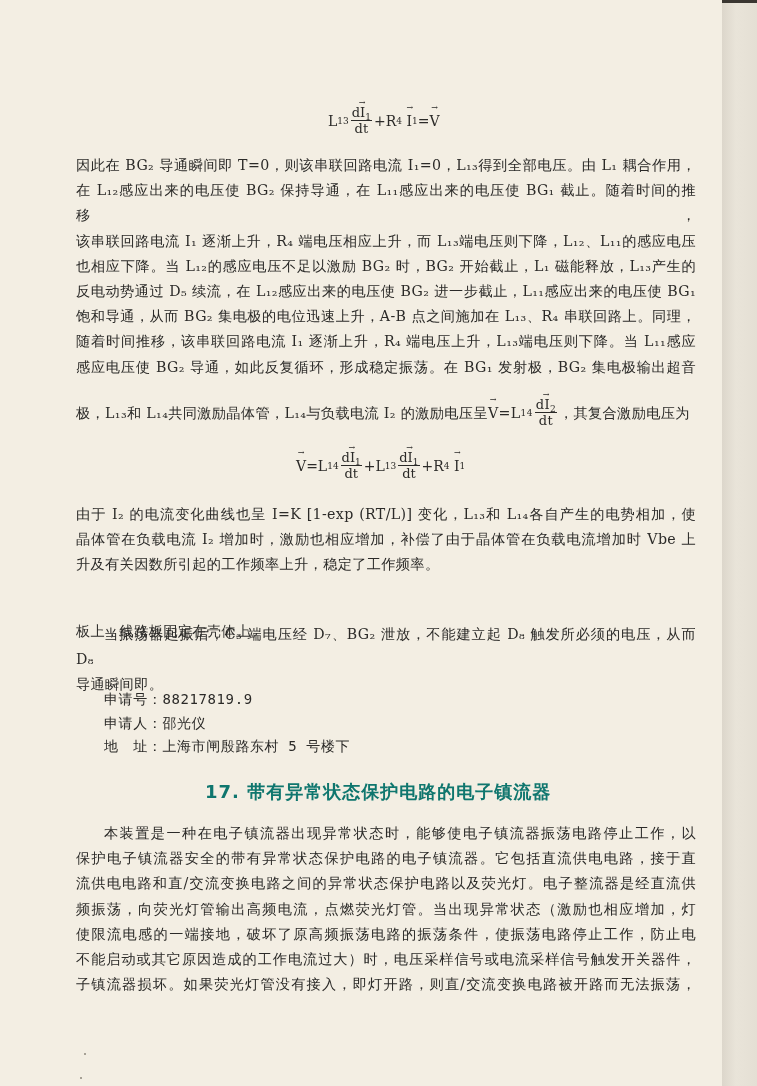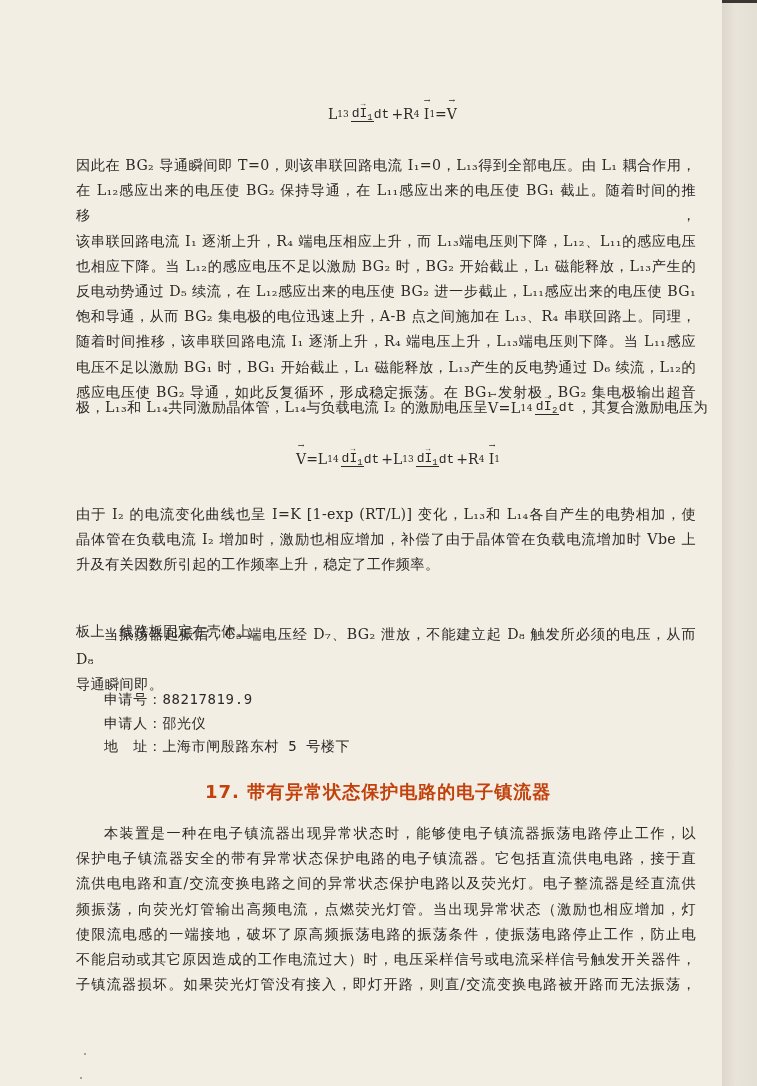--- a/index.html
+++ b/index.html
@@ -24,30 +24,30 @@
       font-size: 14.2px; line-height: 25.2px; letter-spacing: 0.35px;
       text-align: justify; text-align-last: justify; margin: 0;
     }
     .p.last { text-align-last: left; }
     .indent { text-indent: 28px; }
     sub { font-size: 9px; vertical-align: -3px; line-height: 0; }
     .formula {
       position: absolute; font-size: 14px; display: flex; align-items: center;
       font-family: "DejaVu Serif", serif; white-space: nowrap;
     }
-    .frac { display: inline-flex; align-items: center; margin: 0 2px; vertical-align: middle; font-family: Liberation Mono, monospace; }
+    .frac { display: inline-flex; flex-direction: column; align-items: center; margin: 0 2px; vertical-align: middle; }
     .frac .num { font-size: 13px; line-height: 14px; border-bottom: 1px solid #2b2a28; padding: 0 1px; position: relative; }
     .frac .den { font-size: 13px; line-height: 15px; }
     .vec { position: relative; display: inline-block; }
     .vec::before { content: "→"; position: absolute; top: -10px; left: 0; font-size: 8px; width:100%; text-align:center; }
     .info { font-size: 14px; line-height: 23.5px; letter-spacing: 0.6px; padding-left: 28px; font-family: "DejaVu Sans Mono", monospace; }
     .heading {
       position: absolute; left: 205px; top: 780px;
       font-family: "DejaVu Sans", "Liberation Sans", sans-serif;
-      font-weight: bold; font-size: 18px; letter-spacing: 1px; color: #c2410c;
+      font-weight: bold; font-size: 18px; letter-spacing: 1px; color: #0f766e;
     }
     .pagenum { position: absolute; left: 93px; top: 1091px; font-size: 12px; letter-spacing: 1px; }
     .speck { position:absolute; width:2px; height:2px; background:#8d877d; border-radius:1px; }
   </style>
 </head>
 <body>
 
 <div class="page"></div>
 <div class="edge"></div>
 <div class="edge-top"></div>
@@ -68,21 +68,20 @@
 <div class="content">
 
   <div style="position:absolute; top:153px; left:0; width:620px;">
     <p class="p">因此在 BG₂ 导通瞬间即 T=0，则该串联回路电流 I₁=0，L₁₃得到全部电压。由 L₁ 耦合作用，</p>
     <p class="p">在 L₁₂感应出来的电压使 BG₂ 保持导通，在 L₁₁感应出来的电压使 BG₁ 截止。随着时间的推移，</p>
     <p class="p">该串联回路电流 I₁ 逐渐上升，R₄ 端电压相应上升，而 L₁₃端电压则下降，L₁₂、L₁₁的感应电压</p>
     <p class="p">也相应下降。当 L₁₂的感应电压不足以激励 BG₂ 时，BG₂ 开始截止，L₁ 磁能释放，L₁₃产生的</p>
     <p class="p">反电动势通过 D₅ 续流，在 L₁₂感应出来的电压使 BG₂ 进一步截止，L₁₁感应出来的电压使 BG₁</p>
     <p class="p">饱和导通，从而 BG₂ 集电极的电位迅速上升，A-B 点之间施加在 L₁₃、R₄ 串联回路上。同理，</p>
     <p class="p">随着时间推移，该串联回路电流 I₁ 逐渐上升，R₄ 端电压上升，L₁₃端电压则下降。当 L₁₁感应</p>
-    <p class="p">电压不足以激励 BG₁ 时，BG₁ 开始截止，L₁ 磁能释放，L₁₃产生的反电势通过 D₆ 续流，L₁₂的</p>
     <p class="p">感应电压使 BG₂ 导通，如此反复循环，形成稳定振荡。在 BG₁ 发射极，BG₂ 集电极输出超音</p>
   </div>
 
   <div style="position:absolute; top:398px; left:0; width:620px; font-size:14.2px; letter-spacing:0.35px; display:flex; align-items:center; white-space:nowrap;">
     <span>极，L₁₃和 L₁₄共同激励晶体管，L₁₄与负载电流 I₂ 的激励电压呈 </span>
     <span class="vec">V</span>
     <span>=L</span>
       <sub>14</sub>
     <span class="frac">
       <span class="num"><span class="vec" style="margin-left:7px;"><span style="margin-left:-7px">dI</span></span><sub>2</sub></span>

